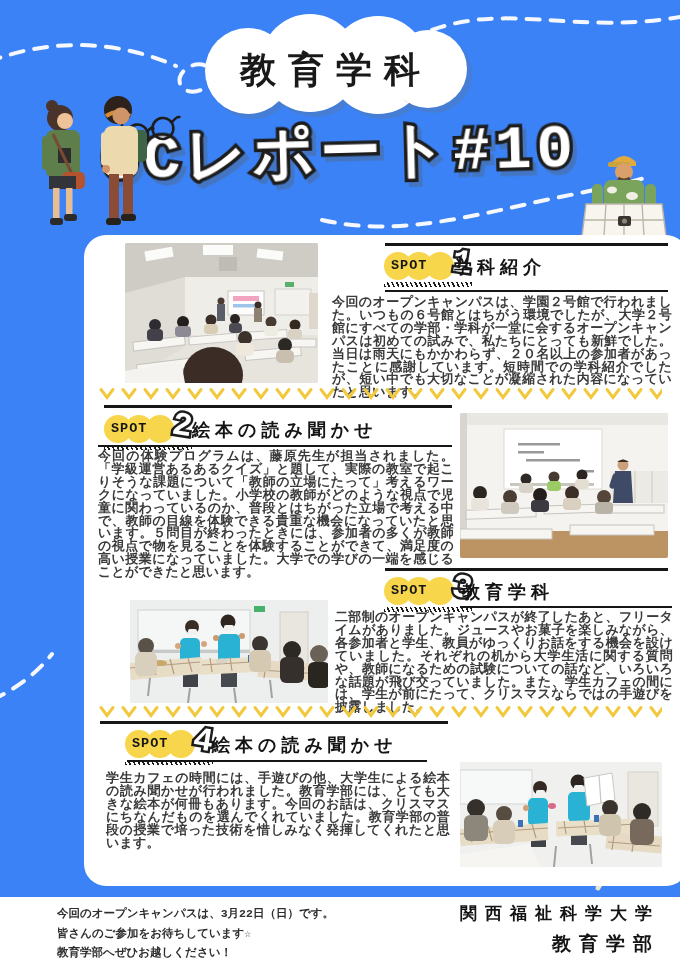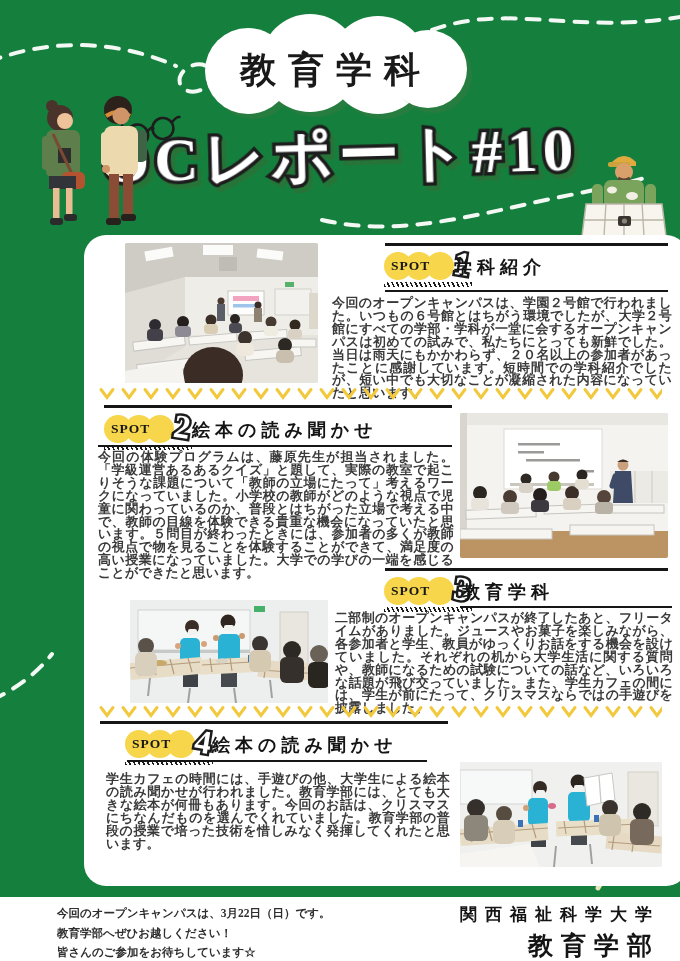--- a/index.html
+++ b/index.html
@@ -1,17 +1,17 @@
 <!DOCTYPE html>
 <html><head>
 <meta charset="utf-8">
 <style>
   html,body{margin:0;padding:0;}
-  .page{position:relative;width:680px;height:961px;background:#15803d;overflow:hidden;
-        font-family:Liberation Serif, serif;color:#1c1c1c;}
+  .page{position:relative;width:680px;height:961px;background:#3b82f6;overflow:hidden;
+        font-family:Liberation Mono, monospace;color:#1c1c1c;}
   svg{display:block;}
   .abs{position:absolute;}
 
   
   .cloud{position:absolute;left:205px;top:14px;width:262px;height:102px;}
   .cloud .c{position:absolute;background:#ffffff;border-radius:50%;box-shadow:5px 5px 0 rgba(120,110,70,.18);}
   .cloud .c1{left:0;top:14px;width:86px;height:86px;}
   .cloud .c2{left:56px;top:0;width:98px;height:98px;}
   .cloud .c3{left:124px;top:2px;width:98px;height:98px;}
   .cloud .c4{left:184px;top:16px;width:78px;height:78px;}
@@ -44,21 +44,21 @@
   .badge .hatch{position:absolute;left:0;top:32px;width:88px;height:5px;
         background:repeating-linear-gradient(65deg,#1c1c1c 0 1.6px,transparent 1.6px 4.2px);}
 
   .photo{position:absolute;overflow:hidden;border-radius:2px;background:#e8e6e1;}
 
   
   .footer{position:absolute;left:0;top:897px;width:680px;height:64px;background:#ffffff;}
   .notice{position:absolute;left:57px;top:7px;font-size:11.5px;line-height:19.5px;font-weight:600;color:#2e2e2e;}
   .uni{position:absolute;right:20px;top:2px;text-align:right;font-weight:800;color:#141414;}
   .uni .u1{font-size:17px;letter-spacing:8px;line-height:31px;}
-  .uni .u2{font-size:25px;letter-spacing:8px;line-height:31px;}
+  .uni .u2{font-size:19px;letter-spacing:8px;line-height:31px;}
 </style>
 </head>
 <body>
 
 <div class="page">
 
   <svg class="abs" style="left:0;top:0;" width="680" height="961" viewBox="0 0 680 961">
     <g fill="none" stroke="#ffffff" stroke-width="4" stroke-linecap="round" stroke-dasharray="13 11" opacity="0.95">
       <path d="M-12 62 C 55 36, 122 42, 176 66"></path>
       <ellipse cx="196" cy="78" rx="17" ry="13" transform="rotate(-22 196 78)"></ellipse>
@@ -398,22 +398,22 @@
         </g>
         <polygon points="0,92 70,82 80,105 0,105" fill="#f6f5f2"></polygon>
         <path d="M96 84 L94 105 M130 82 L132 102" stroke="#9fa2a0" stroke-width="2"></path>
       </svg>
     </div>
   </div>
 
   <div class="footer">
     <div class="notice">
       <div>今回のオープンキャンパスは、3月22日（日）です。</div>
+      <div>皆さんのご参加をお待ちしています☆</div>
       <div>教育学部へぜひお越しください！</div>
-      <div>皆さんのご参加をお待ちしています☆</div>
     </div>
     <div class="uni">
       <div class="u1">関西福祉科学大学</div>
       <div class="u2">教育学部</div>
     </div>
   </div>
 
 </div>
 
 </body></html>

